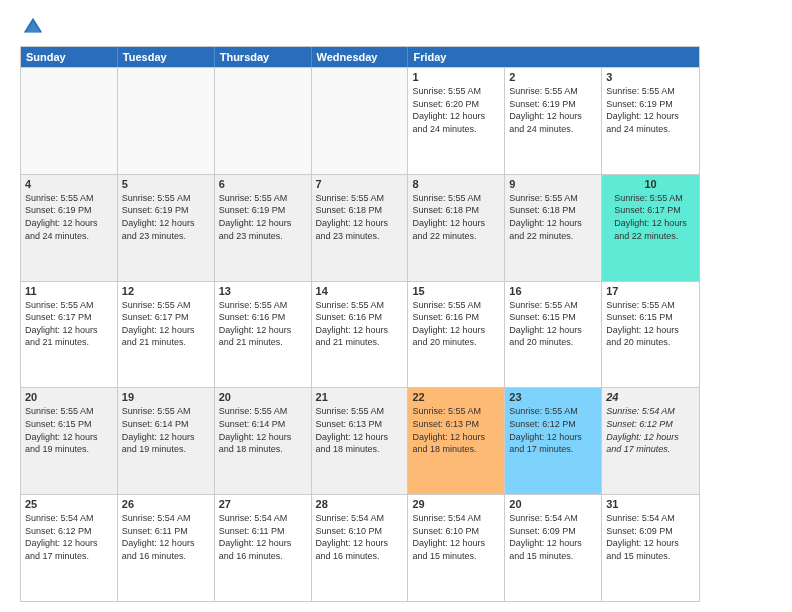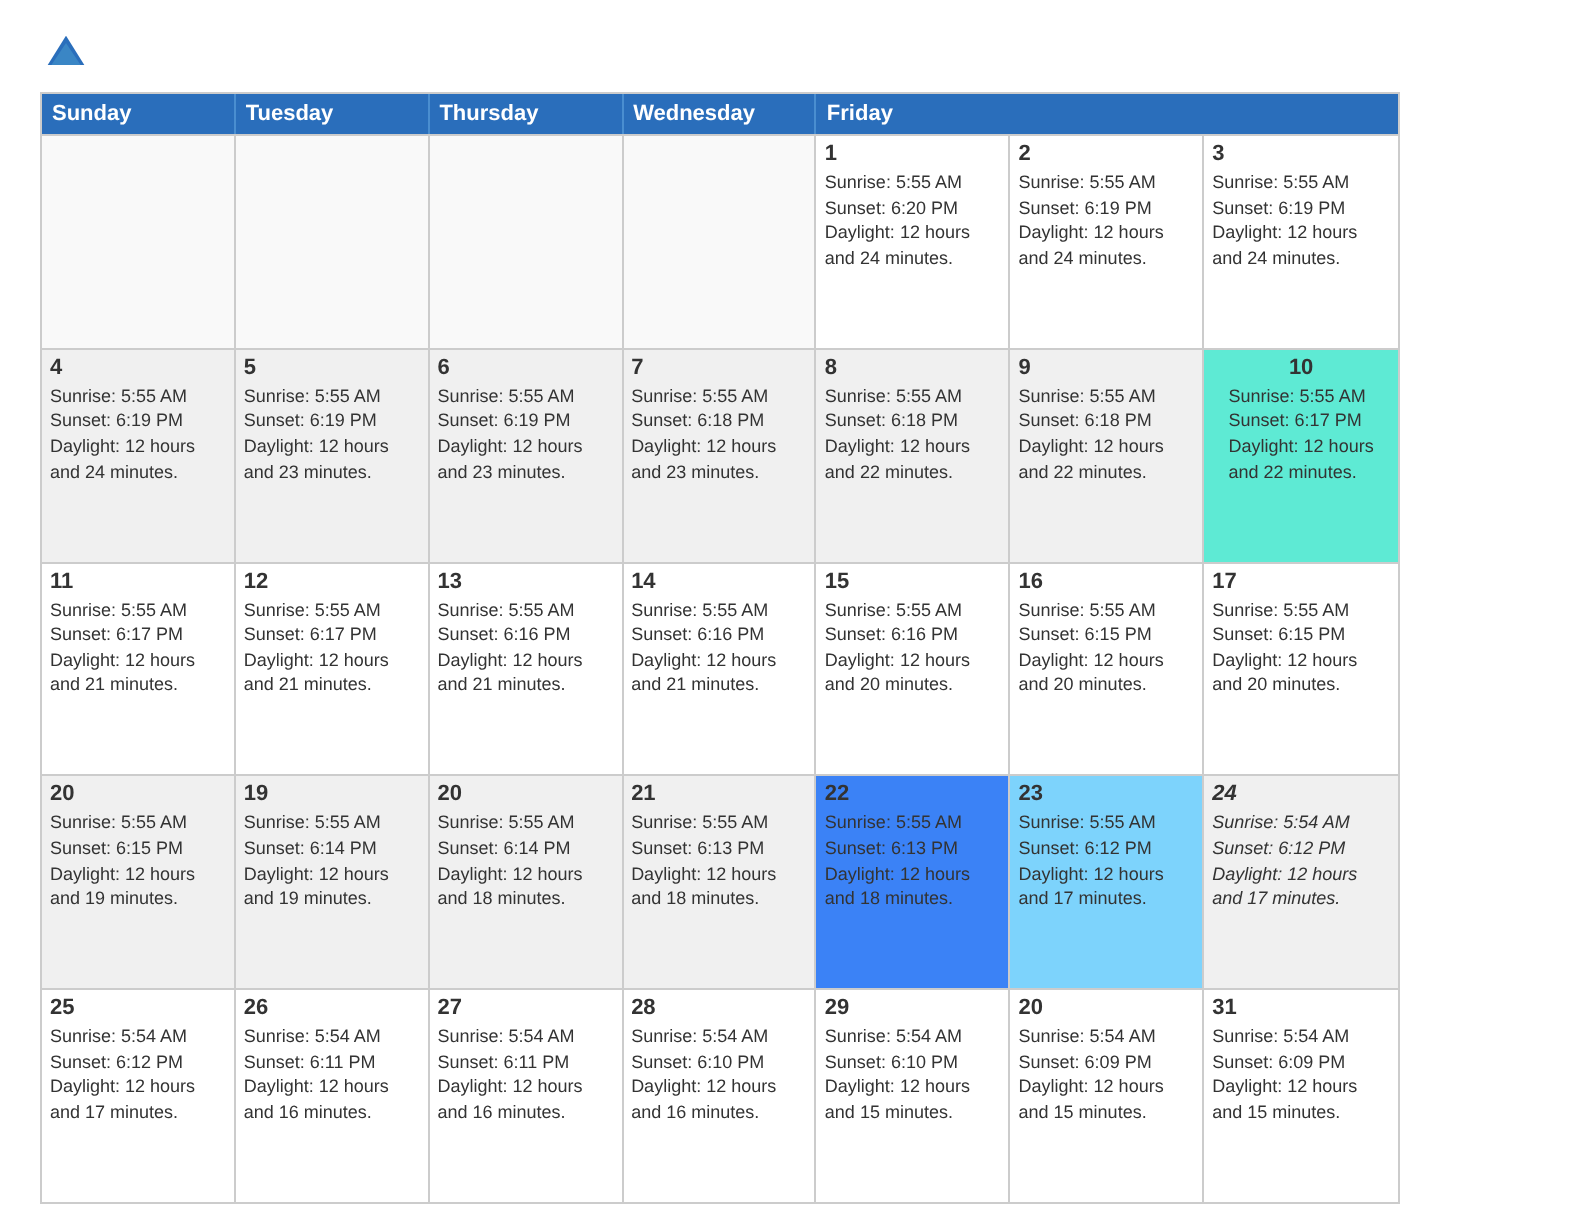--- a/index.html
+++ b/index.html
@@ -299,21 +299,21 @@
 Daylight: 12 hours
 and 18 minutes.</div>
           </div>
           <div class="cal-cell shaded" style="background: rgb(240, 240, 240);">
             <div class="day-num">21</div>
             <div class="day-info" style="white-space: pre-line;">Sunrise: 5:55 AM
 Sunset: 6:13 PM
 Daylight: 12 hours
 and 18 minutes.</div>
           </div>
-          <div class="cal-cell shaded" style="background: #3b82f6;">
+          <div class="cal-cell shaded" style="background: #fdba74;">
             <div class="day-num">22</div>
             <div class="day-info" style="white-space: pre-line;">Sunrise: 5:55 AM
 Sunset: 6:13 PM
 Daylight: 12 hours
 and 18 minutes.</div>
           </div>
           <div class="cal-cell shaded" style="background: #7dd3fc;">
             <div class="day-num">23</div>
             <div class="day-info" style="white-space: pre-line;">Sunrise: 5:55 AM
 Sunset: 6:12 PM

